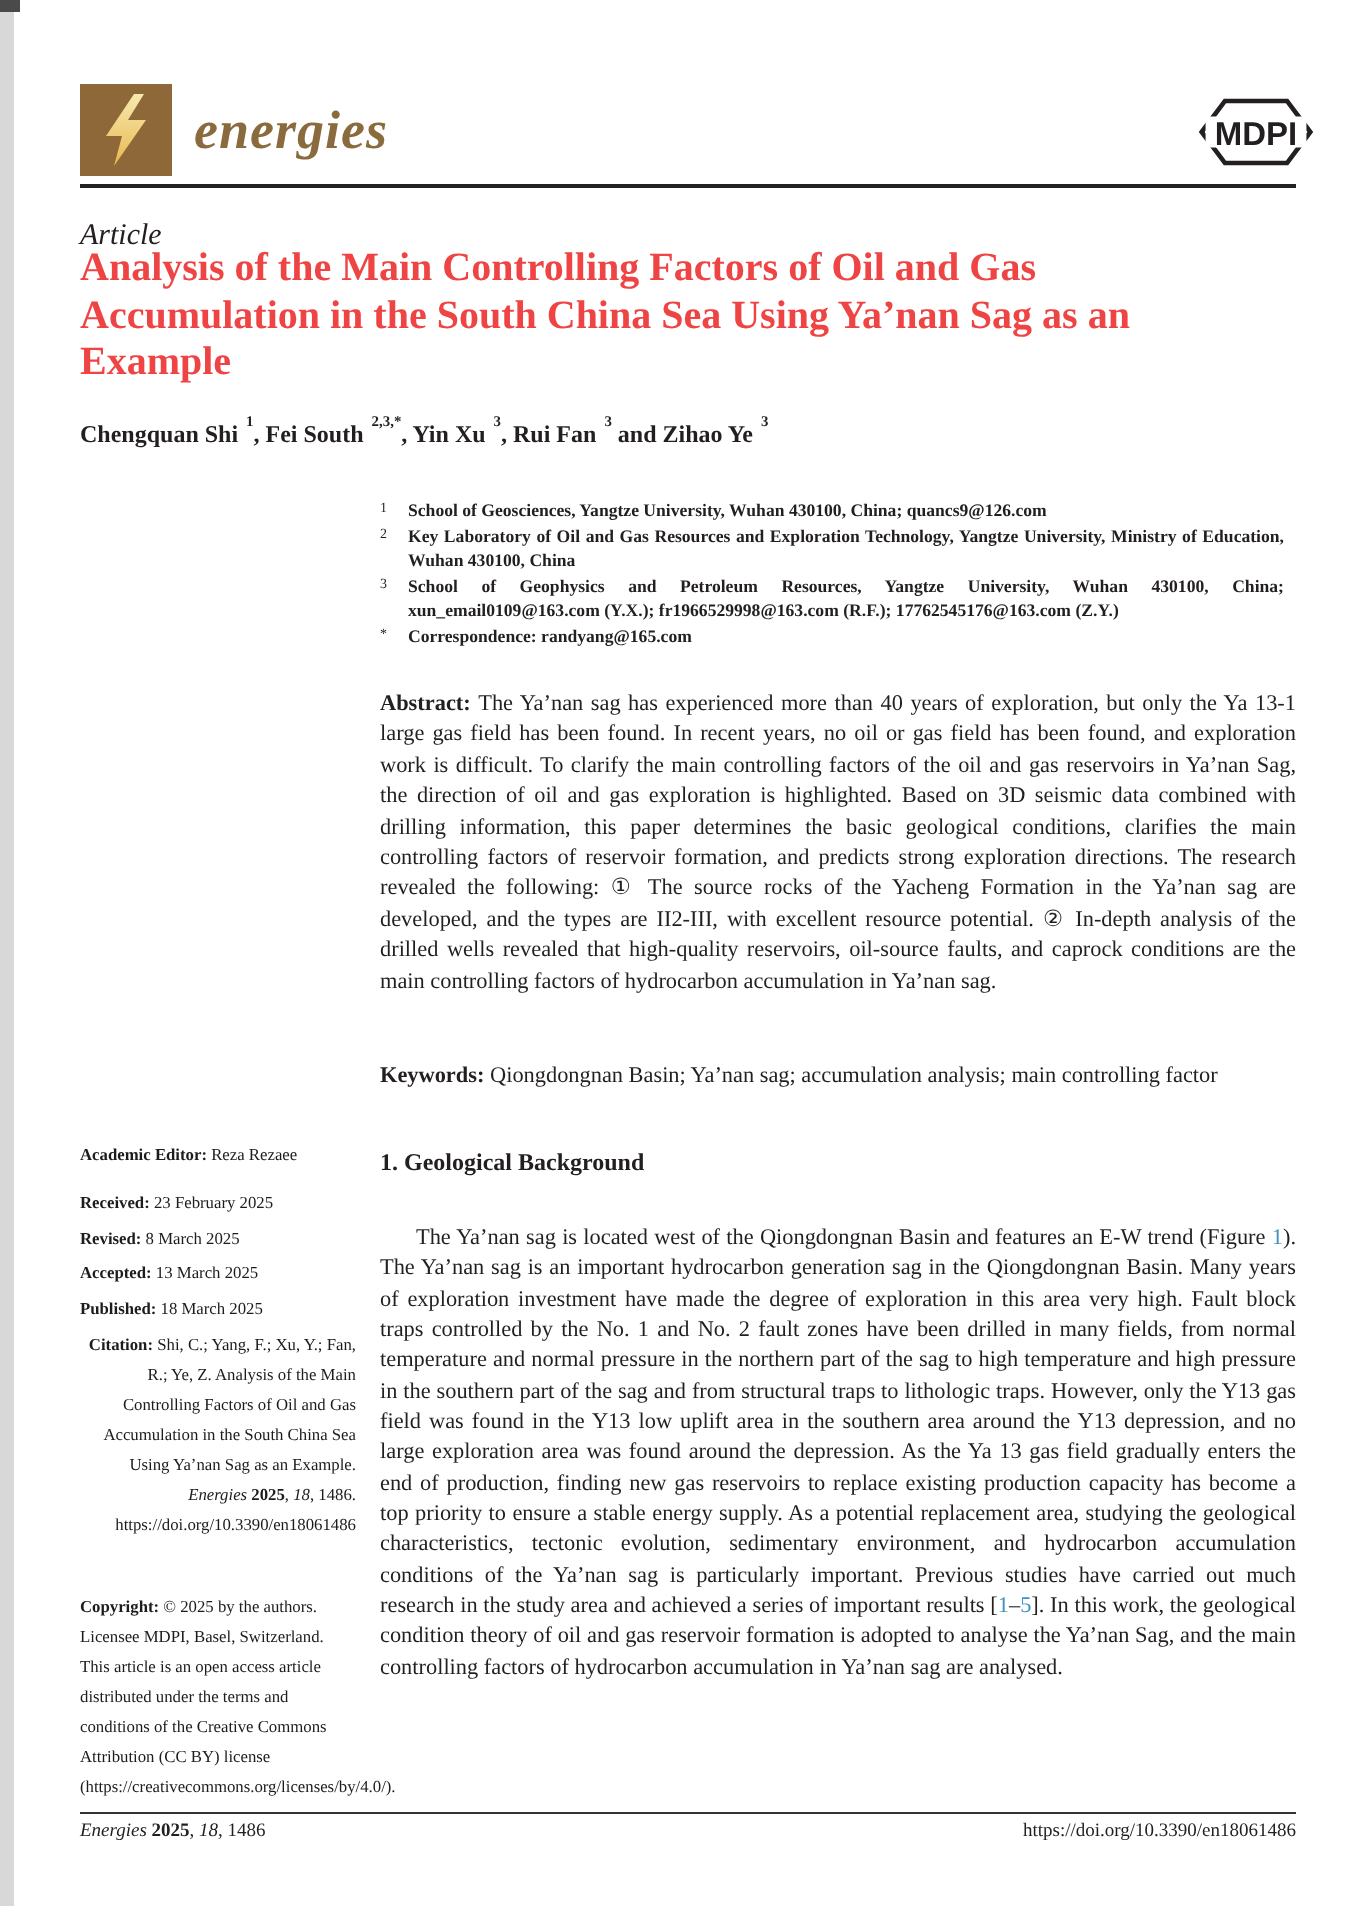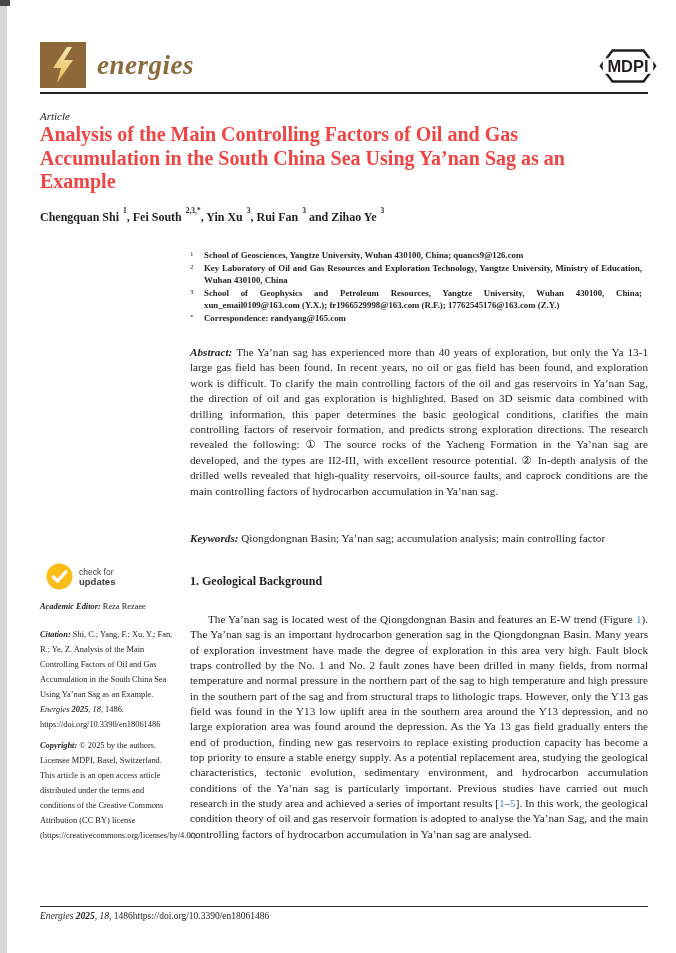--- a/index.html
+++ b/index.html
@@ -10,58 +10,58 @@
   }
   .edge-left{position:absolute;left:0;top:0;width:7px;height:953px;background:#d8d8d8;}
   .corner-notch{position:absolute;left:0;top:0;width:10px;height:6px;background:#4a4a4a;}
 
   
   .logo-square{position:absolute;left:40px;top:42px;width:46px;height:46px;background:var(--brand-brown,#8e6839);}
   .journal-name{position:absolute;left:97px;top:50px;font-size:27px;font-style:italic;font-weight:600;color:var(--logo-text-brown,#8a6b3d);letter-spacing:.5px;}
   .mdpi-logo{position:absolute;left:596px;top:46px;}
   .header-rule{position:absolute;left:40px;top:92px;width:608px;height:2px;background:#222;}
 
-  .article-type{position:absolute;left:40px;top:110px;font-size:11px;font-style:italic;}
+  .article-type{position:absolute;left:40px;top:110px;font-size:15px;font-style:italic;}
   .title{position:absolute;left:40px;top:123px;width:600px;margin:0;font-size:20px;line-height:23.5px;font-weight:700;color:#ef4444;}
   .authors{position:absolute;left:40px;top:210px;width:600px;font-size:12px;font-weight:700;}
   .authors sup{font-weight:700;}
 
   sup{font-size:.62em;position:relative;top:-.45em;line-height:0;margin-left:1px;}
 
   
   .affiliations{position:absolute;left:190px;top:249px;width:452px;font-size:8.8px;line-height:12.6px;}
   .aff-row{display:flex;}
   .aff-marker{flex:none;width:14px;font-size:7px;position:relative;top:-1px;font-weight:400;}
   .aff-text{flex:1;text-align:justify;font-weight:bold;}
 
   
   .abstract{position:absolute;left:190px;top:345px;width:458px;font-size:11.2px;line-height:15.4px;text-align:justify;}
   .keywords{position:absolute;left:190px;top:531px;width:458px;font-size:11.2px;line-height:15.4px;text-align:justify;}
 
-  .seg-b{font-weight:700;font-style:italic;}
+  .seg-b{font-weight:700;}
   .seg-i{font-style:italic;}
   .seg-link{color:var(--link-teal,#3e92c4);}
 
   
   .sidebar{position:absolute;left:40px;top:563px;width:138px;font-size:8.4px;color:#1c1c1c;}
   .badge{display:flex;align-items:center;gap:6px;cursor:pointer;margin-left:6px;}
   .badge-text{font-family:"Liberation Sans", sans-serif;color:#3b3b3b;font-size:8.5px;line-height:9.5px;}
   .badge-text .b2{font-weight:700;font-size:9.5px;}
   .sb-editor{margin-top:9px;line-height:12px;}
   .sb-dates{margin-top:9px;line-height:17.5px;}
-  .sb-citation{margin-top:14px;line-height:15px;text-align:left;}
-  .sb-copyright{margin-top:6px;line-height:15px;text-align:left;}
+  .sb-citation{margin-top:2px;line-height:15px;text-align:right;}
+  .sb-copyright{margin-top:26px;line-height:15px;text-align:left;}
 
   
   .section-heading{position:absolute;left:190px;top:574px;width:458px;margin:0;font-size:12px;font-weight:700;}
   .body-par{position:absolute;left:190px;top:594px;width:458px;font-size:11.2px;line-height:15.35px;text-align:justify;text-indent:18px;margin-top:18px;}
 
   
   .footer-rule{position:absolute;left:40px;top:906px;width:608px;height:1px;background:#333;}
-  .footer{position:absolute;left:40px;top:911px;width:608px;font-size:9.5px;display:flex;}
+  .footer{position:absolute;left:40px;top:911px;width:608px;font-size:9.5px;display:flex;justify-content:space-between;}
   .footer a,.footer .right{color:#231f20;text-decoration:none;}
 </style>
 </head>
 <body>
 
 <div class="edge-left"></div>
 <div class="corner-notch"></div>
 
 <div class="logo-square">
   <span>
@@ -106,33 +106,27 @@
   <div class="aff-row">
     <span class="aff-marker">*</span>
     <span class="aff-text">Correspondence: randyang@165.com</span>
   </div>
 </div>
 
 <div class="abstract"><span class="seg-b">Abstract: </span><span>The Ya’nan sag has experienced more than 40 years of exploration, but only the Ya 13-1 large gas field has been found. In recent years, no oil or gas field has been found, and exploration work is difficult. To clarify the main controlling factors of the oil and gas reservoirs in Ya’nan Sag, the direction of oil and gas exploration is highlighted. Based on 3D seismic data combined with drilling information, this paper determines the basic geological conditions, clarifies the main controlling factors of reservoir formation, and predicts strong exploration directions. The research revealed the following: ① The source rocks of the Yacheng Formation in the Ya’nan sag are developed, and the types are II2-III, with excellent resource potential. ② In-depth analysis of the drilled wells revealed that high-quality reservoirs, oil-source faults, and caprock conditions are the main controlling factors of hydrocarbon accumulation in Ya’nan sag.</span></div>
 <div class="keywords"><span class="seg-b">Keywords: </span><span>Qiongdongnan Basin; Ya’nan sag; accumulation analysis; main controlling factor</span></div>
 
 <div class="sidebar">
-  <div class="badge">
-    <span>
-      <svg width="27" height="27" viewBox="0 0 26 26">
-        <circle cx="13" cy="13" r="12.5" fill="#f9bd16"></circle>
-        <path d="M7,13.5 L11,17.5 L19,8.5" stroke="#ffffff" stroke-width="3.2" fill="none" stroke-linecap="round" stroke-linejoin="round"></path>
-      </svg>
-    </span>
-    <span class="badge-text">
-      <span class="b1">check for</span><br>
-      <span class="b2">updates</span>
-    </span>
+  <div class="sb-editor"><span class="seg-b">Academic Editor: </span><span>Reza Rezaee</span></div>
+  <div class="sb-dates">
+    <div><span class="seg-b">Received:</span><span> 23 February 2025</span></div>
+    <div><span class="seg-b">Revised:</span><span> 8 March 2025</span></div>
+    <div><span class="seg-b">Accepted:</span><span> 13 March 2025</span></div>
+    <div><span class="seg-b">Published:</span><span> 18 March 2025</span></div>
   </div>
-  <div class="sb-editor"><span class="seg-b">Academic Editor: </span><span>Reza Rezaee</span></div>
   <div class="sb-citation"><span class="seg-b">Citation: </span><span>Shi, C.; Yang, F.; Xu, Y.; Fan, R.; Ye, Z. Analysis of the Main Controlling Factors of Oil and Gas Accumulation in the South China Sea Using Ya’nan Sag as an Example. </span><span class="seg-i">Energies</span><span class="seg-b"> 2025</span><span>, </span><span class="seg-i">18</span><span>, 1486. https://doi.org/10.3390/en18061486</span></div>
   <div class="sb-copyright"><span class="seg-b">Copyright: </span><span>© 2025 by the authors. Licensee MDPI, Basel, Switzerland. This article is an open access article distributed under the terms and conditions of the Creative Commons Attribution (CC BY) license (https://creativecommons.org/licenses/by/4.0/).</span></div>
 </div>
 
 <h2 class="section-heading">1. Geological Background</h2>
 <div class="body-par"><span>The Ya’nan sag is located west of the Qiongdongnan Basin and features an E-W trend (Figure </span><span class="seg-link">1</span><span>). The Ya’nan sag is an important hydrocarbon generation sag in the Qiongdongnan Basin. Many years of exploration investment have made the degree of exploration in this area very high. Fault block traps controlled by the No. 1 and No. 2 fault zones have been drilled in many fields, from normal temperature and normal pressure in the northern part of the sag to high temperature and high pressure in the southern part of the sag and from structural traps to lithologic traps. However, only the Y13 gas field was found in the Y13 low uplift area in the southern area around the Y13 depression, and no large exploration area was found around the depression. As the Ya 13 gas field gradually enters the end of production, finding new gas reservoirs to replace existing production capacity has become a top priority to ensure a stable energy supply. As a potential replacement area, studying the geological characteristics, tectonic evolution, sedimentary environment, and hydrocarbon accumulation conditions of the Ya’nan sag is particularly important. Previous studies have carried out much research in the study area and achieved a series of important results [</span><span class="seg-link">1</span><span>–</span><span class="seg-link">5</span><span>]. In this work, the geological condition theory of oil and gas reservoir formation is adopted to analyse the Ya’nan Sag, and the main controlling factors of hydrocarbon accumulation in Ya’nan sag are analysed.</span></div>
 
 <div class="footer-rule"></div>
 <div class="footer">
   <span><span class="seg-i">Energies</span><span class="seg-b"> 2025</span><span>, </span><span class="seg-i">18</span><span>, 1486</span></span>

